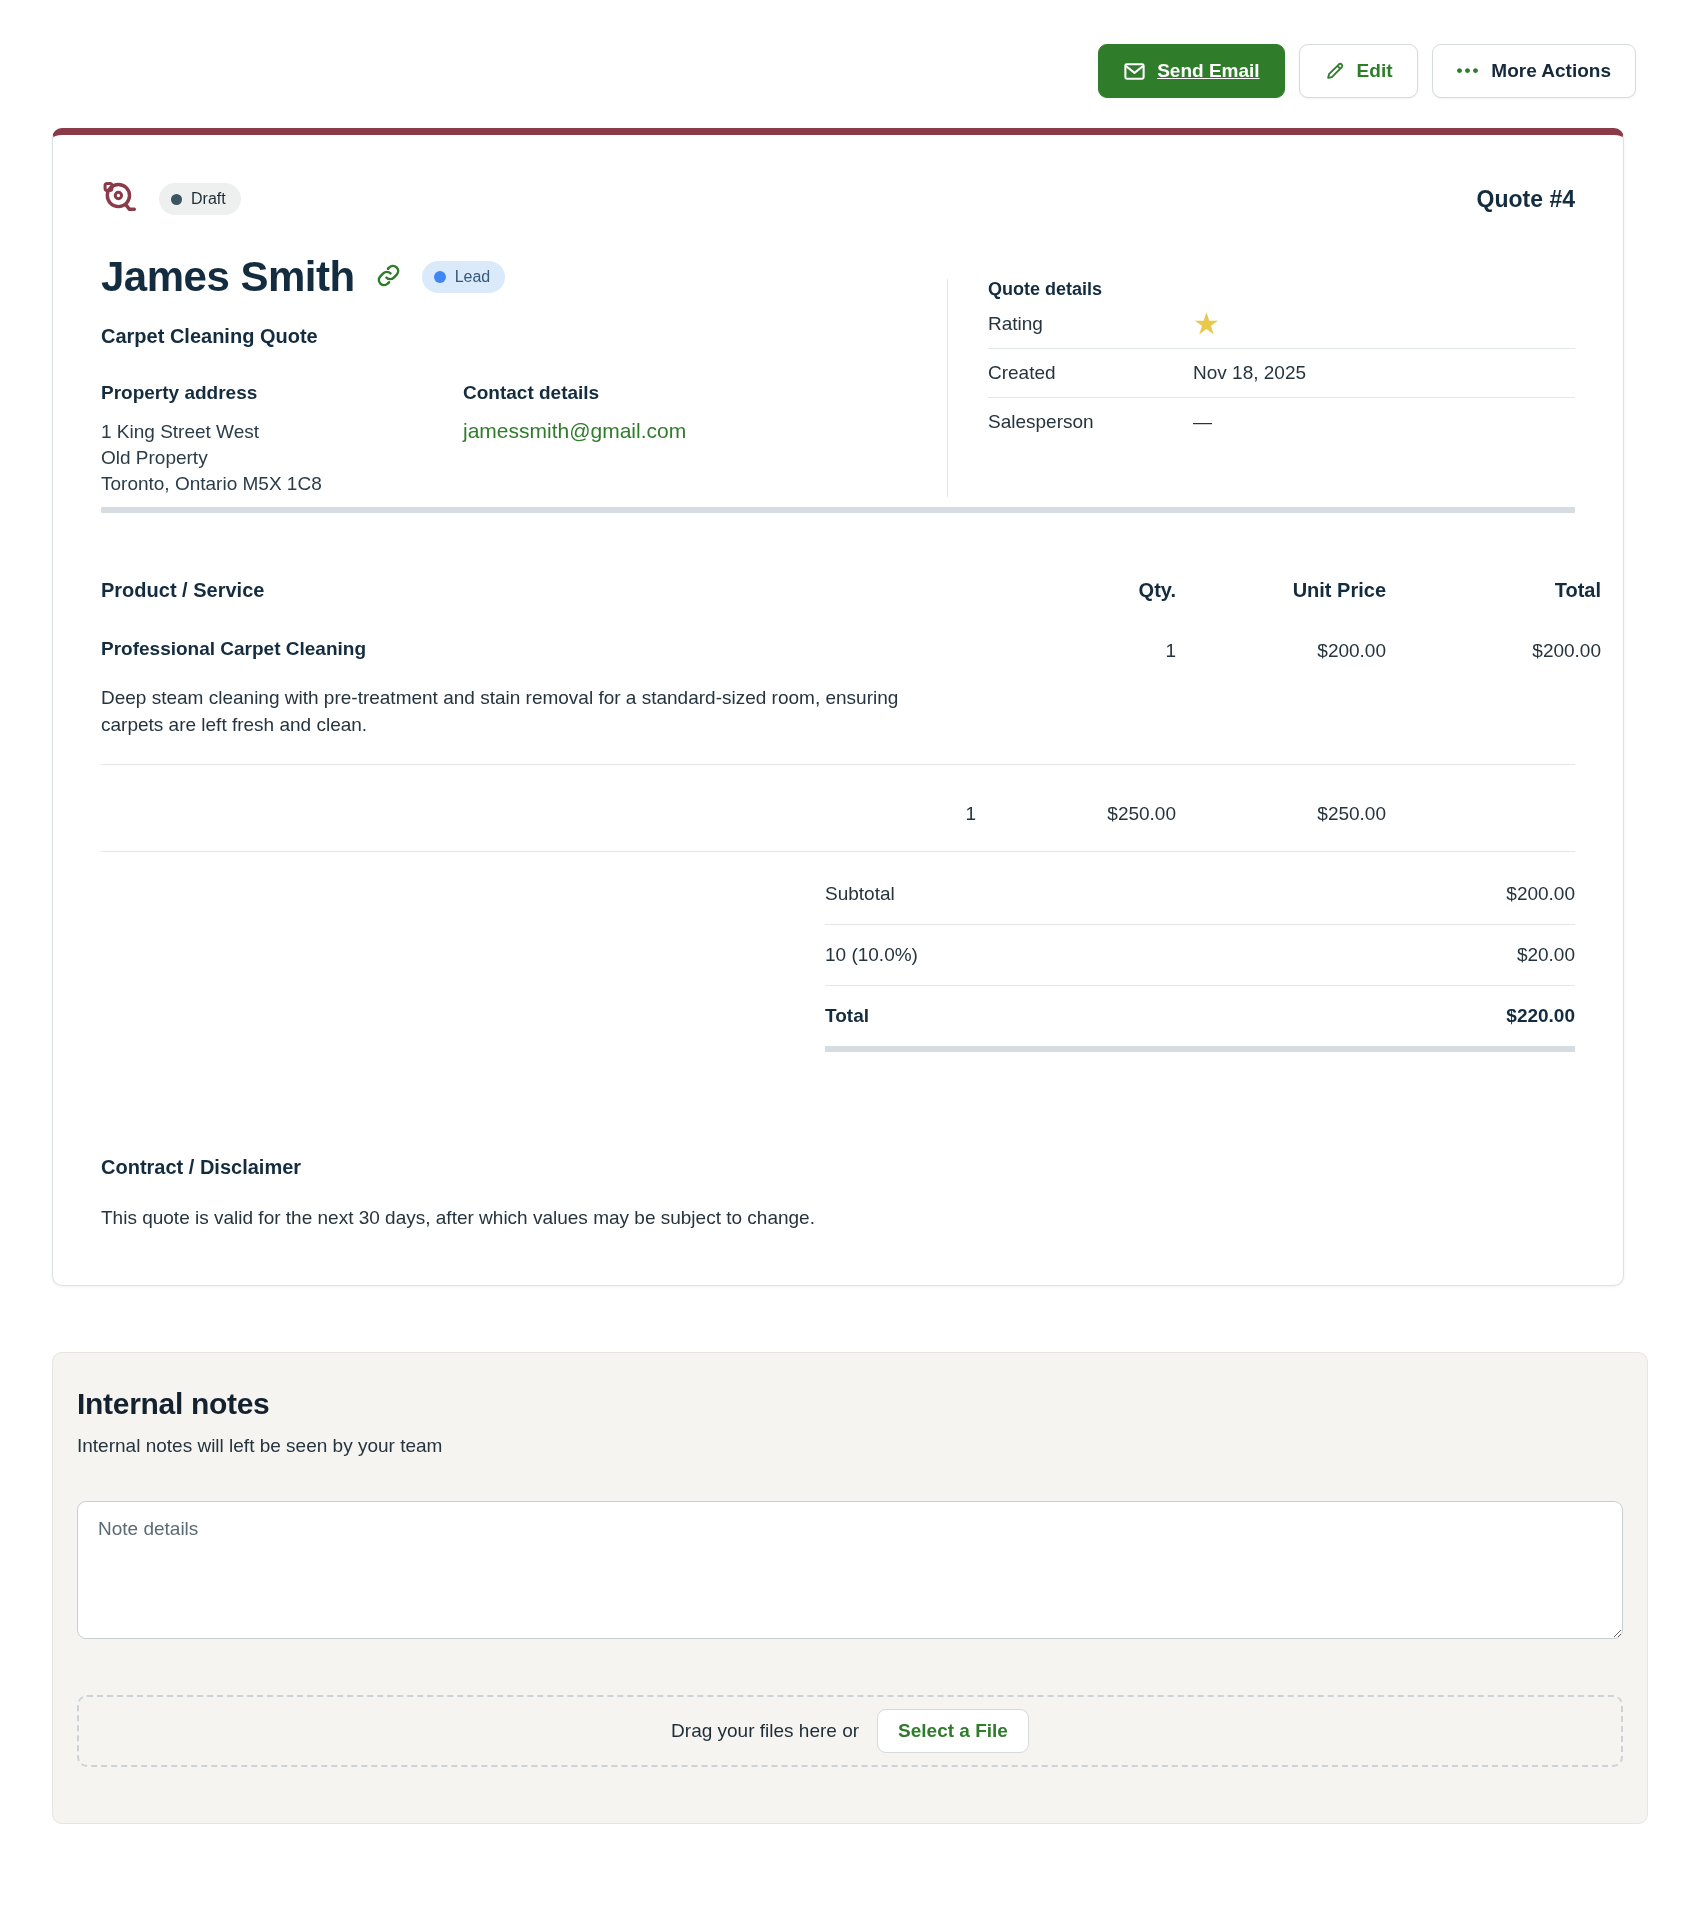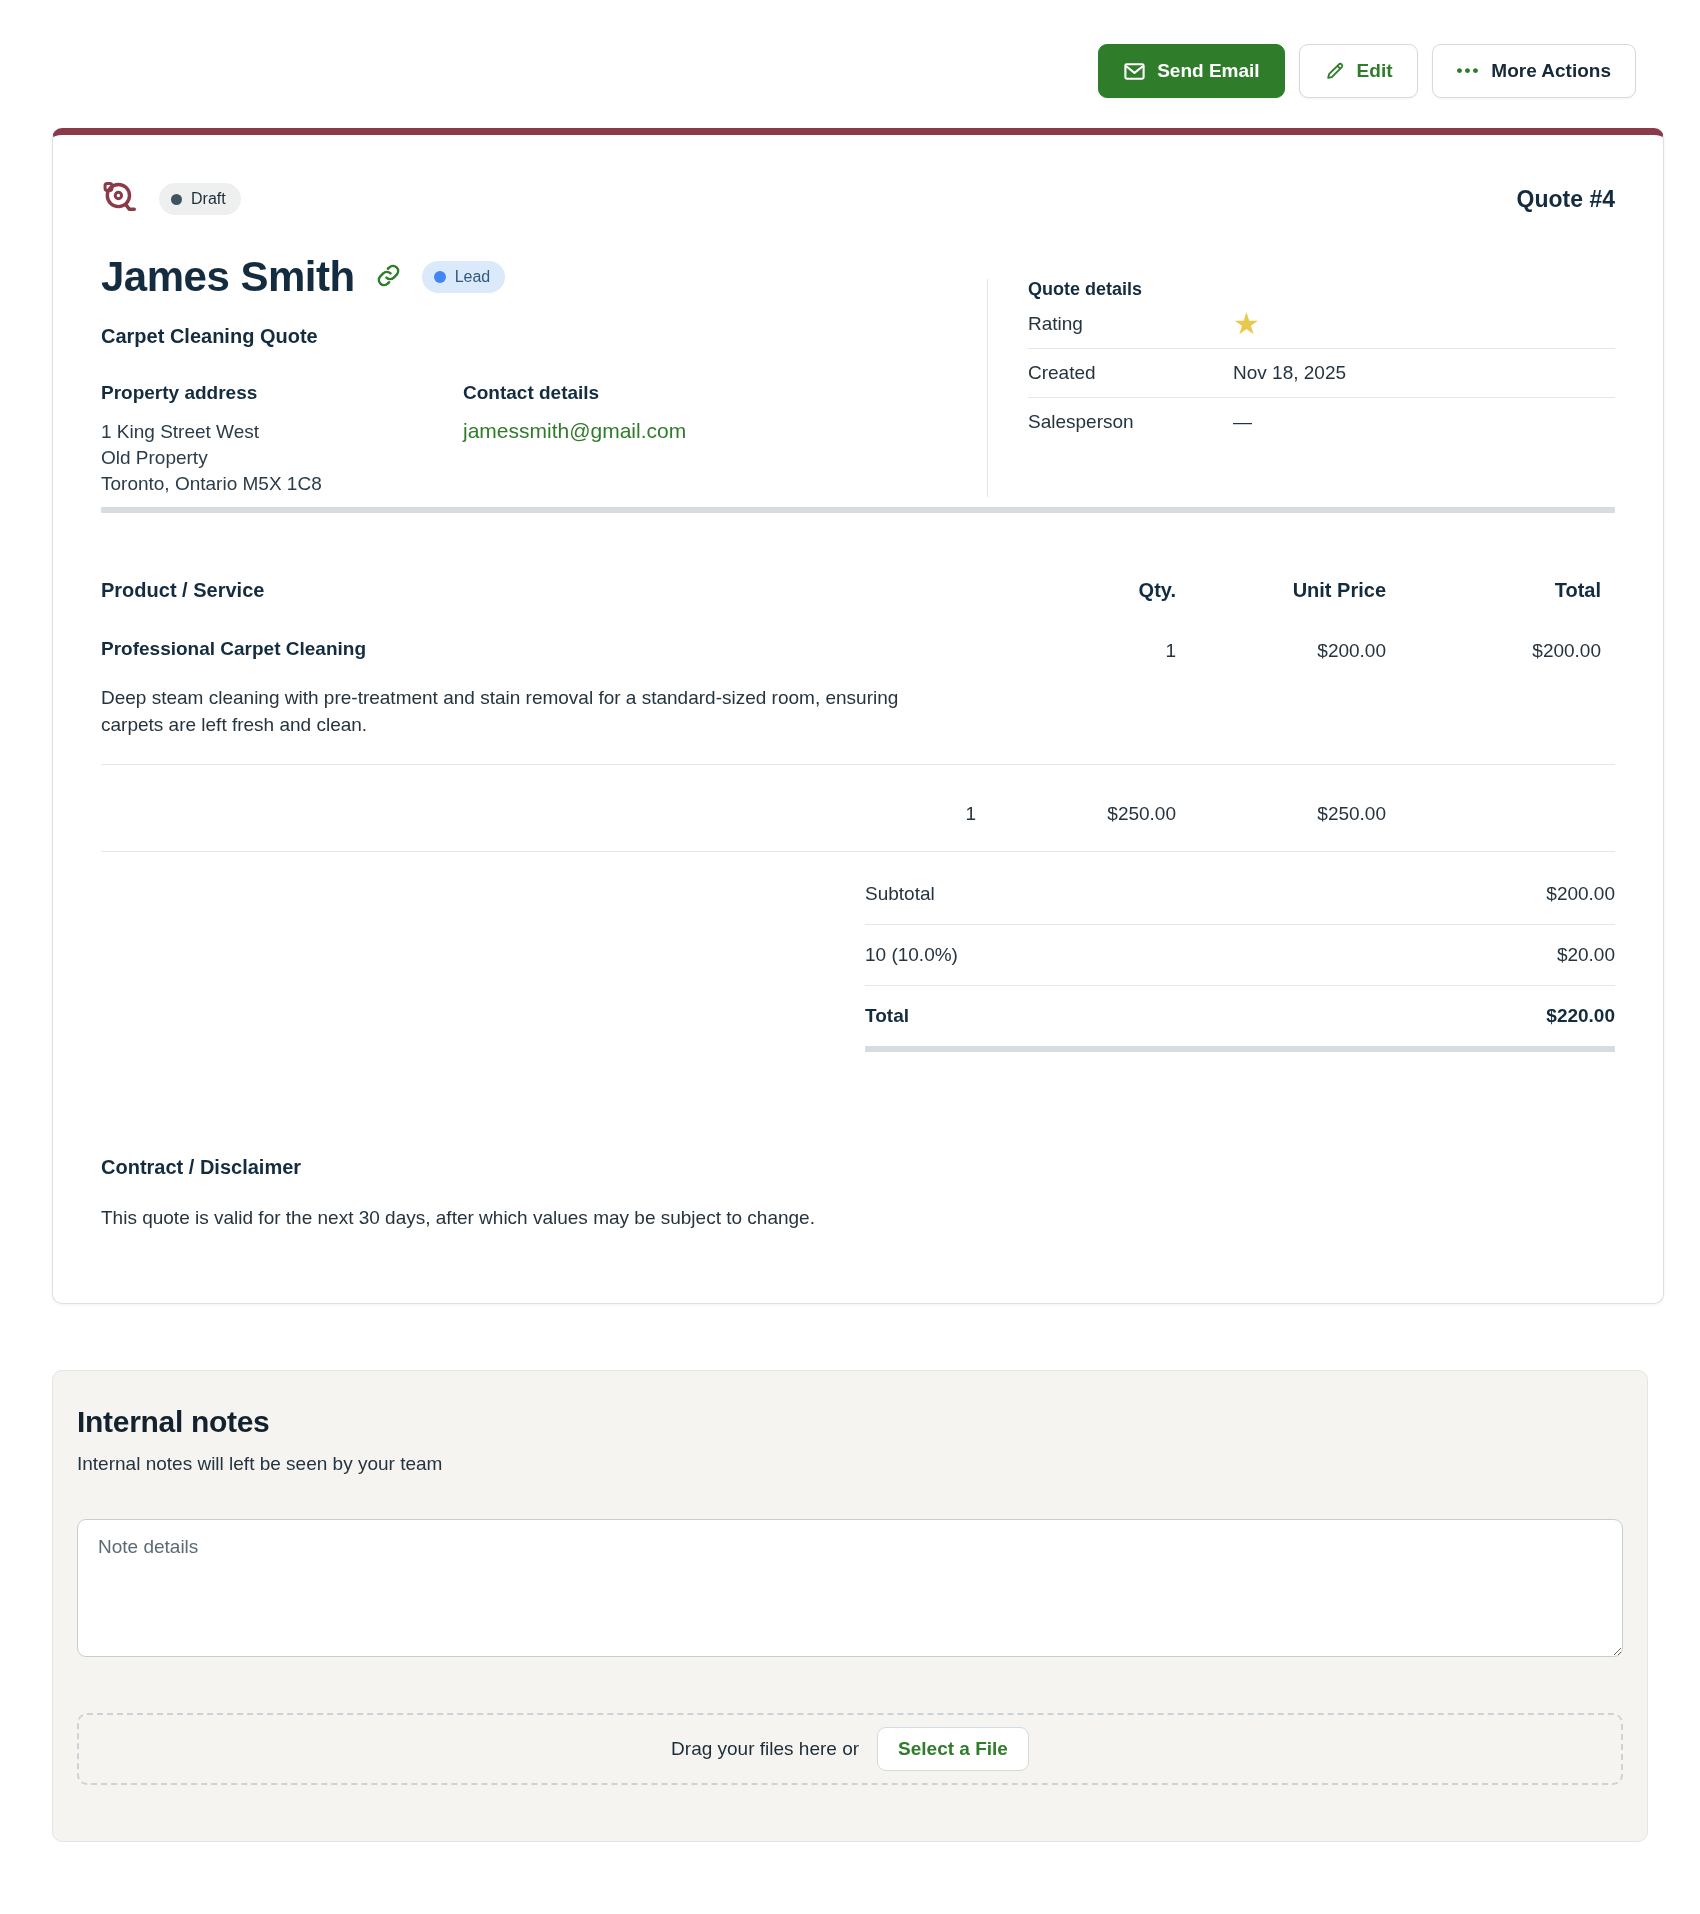--- a/index.html
+++ b/index.html
@@ -12,34 +12,34 @@
   }
 
   
   .topbar { display:flex; justify-content:flex-end; gap:14px; padding:44px 64px 0 64px; }
   .btn {
     height:54px; border-radius:9px; font-size:19px; font-weight:bold;
     display:inline-flex; align-items:center; gap:11px; padding:0 24px;
     border:1px solid #d5dadd; background:#fff; cursor:pointer;
     font-family:"Liberation Sans", sans-serif; box-shadow:0 1px 2px rgba(20,40,60,0.05);
   }
-  .btn-primary { background:#2f7c2a; border:1px solid #2f7c2a; color:#fff; }
+  .btn-primary { background:#2f7c2a; border:1px solid #2f7c2a; color:#fff;text-decoration:underline; }
   .btn-edit { color:#2f7c2a; }
   .btn-more { color:#15293a; }
   .dots { color:#2f7c2a; font-size:17px; letter-spacing:2px; font-weight:bold; }
 
   
   .card {
-    margin:30px 36px 0 52px;
+    margin:30px 76px 0 52px;
     background:#fff;
     border:1px solid #dbe2e7;
     border-top:7px solid #8a3a48;
     border-radius:10px;
     box-shadow:0 1px 3px rgba(20,40,60,0.06);
-    padding:44px 48px 74px 48px;
+    padding:44px 48px 56px 48px;
   }
   .card-head { display:flex; align-items:center; gap:22px; }
   .quote-number { margin-left:auto; font-size:23px; font-weight:bold; color:#132c3f; }
   .badge {
     display:inline-flex; align-items:center; gap:9px;
     background:#eef0ef; border-radius:17px; padding:7px 15px 7px 12px;
     font-size:16px; color:#1d2d38;
   }
   .dot { width:11px; height:11px; border-radius:50%; background:#3d5461; }
 

